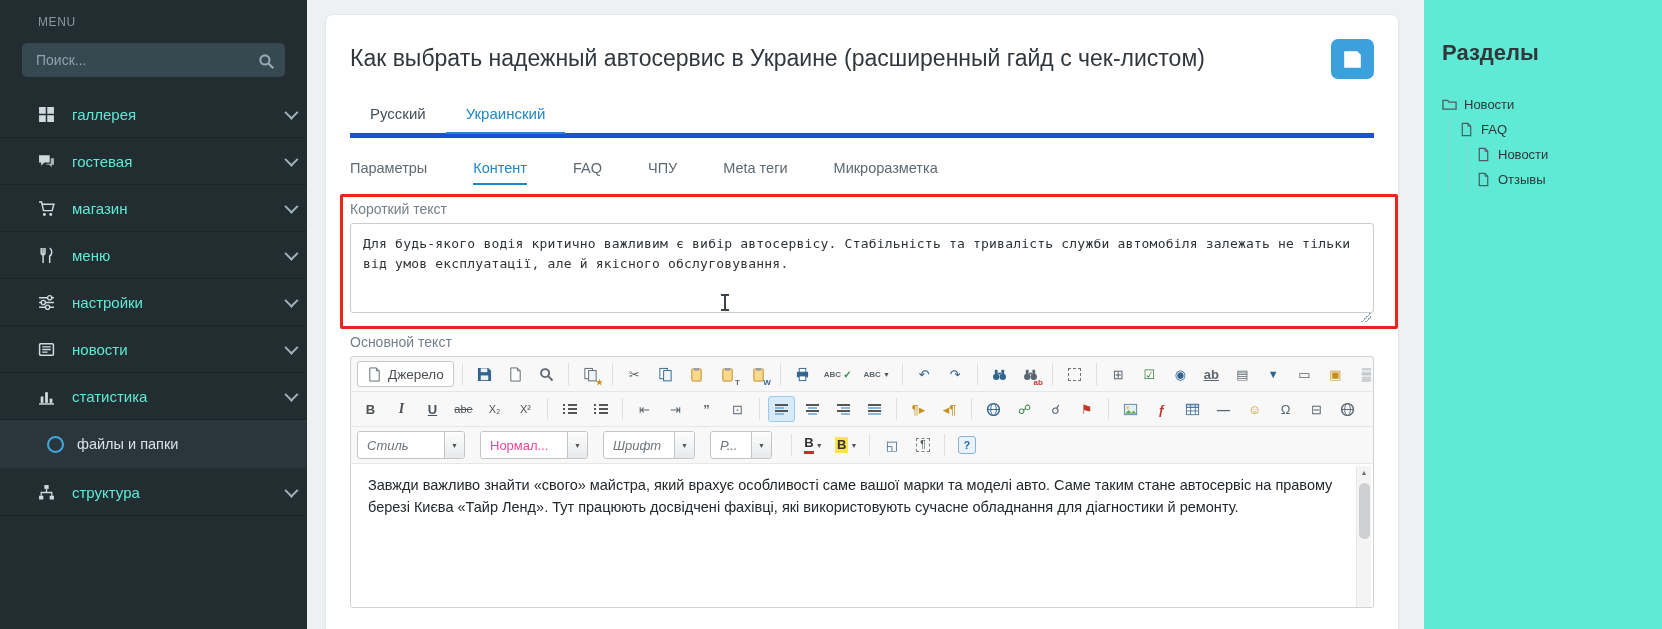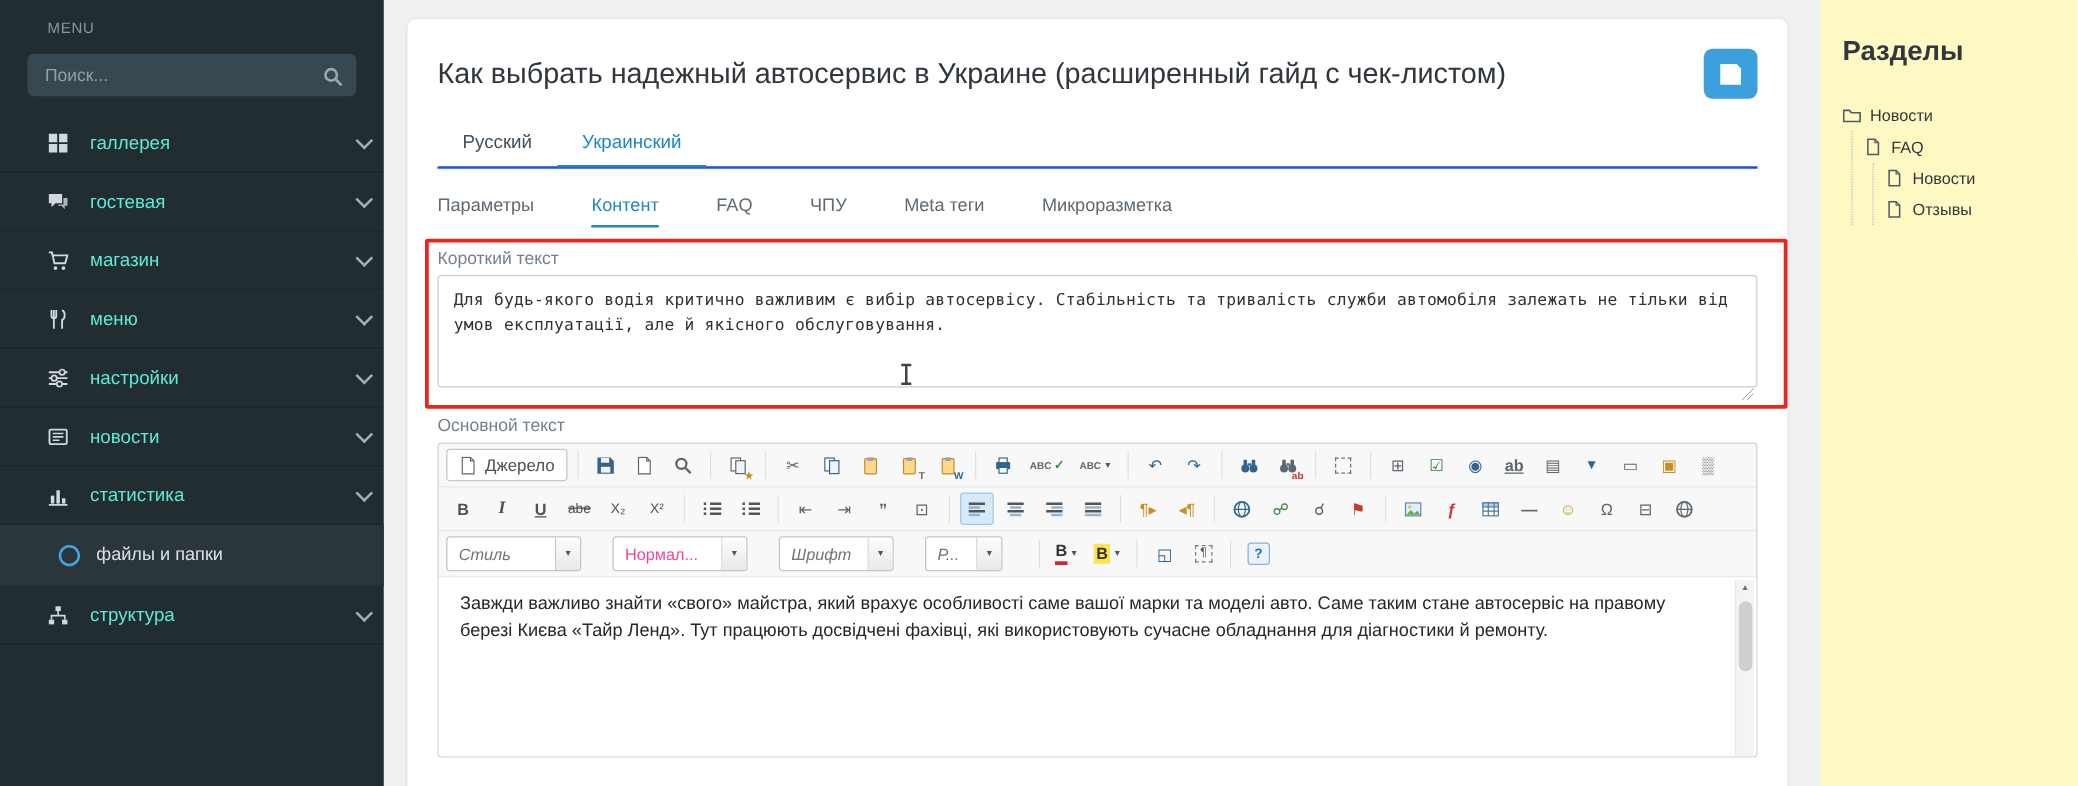--- a/index.html
+++ b/index.html
@@ -34,21 +34,21 @@
   .main{flex:1;min-width:0;padding:14px 25px 0 18px;box-sizing:border-box;height:100%}
   .card{background:#fff;border:1px solid #e4e7e9;border-radius:8px;padding:24px 24px 0;height:660px;
     box-sizing:border-box;position:relative;box-shadow:0 1px 2px rgba(30,40,50,.04)}
   .card-head{display:flex;align-items:center}
   .page-title{flex:1;margin:0 28px 0 0;font-size:23px;font-weight:400;color:#31373c;line-height:1.35}
   .save-btn{width:43px;height:40px;background:#3ba0dc;border:none;border-radius:7px;cursor:pointer;
     display:flex;align-items:center;justify-content:center;flex-shrink:0}
   .save-btn svg{width:19px;height:19px;color:#fff}
   .saved{margin-top:15px;font-size:14px;color:#27a844}
 
-  .lang-tabs{display:flex;margin-top:15px;border-bottom:2px solid #1d4ed8}
+  .lang-tabs{display:flex;margin-top:15px;border-bottom:5px solid #1d4ed8}
   .lang-tab{padding:11px 20px;font-size:15px;color:#41505d;cursor:pointer;position:relative}
   .lang-tab.active{color:#2086c8}
   .lang-tab.active::after{content:"";position:absolute;left:0;right:0;bottom:-1px;height:2px;background:#2086c8}
 
   .content-tabs{display:flex;gap:46px;margin-top:22px}
   .content-tab{font-size:14.5px;color:#5e6972;cursor:pointer;position:relative;padding-bottom:9px}
   .content-tab.active{color:#2086c8}
   .content-tab.active::after{content:"";position:absolute;left:0;right:0;bottom:0;height:2px;background:#2086c8}
 
   .field-label{font-size:14px;color:#75808a;margin-bottom:6px}
@@ -92,41 +92,41 @@
     background-size:13px 2px,9px 2px,13px 2px,9px 2px}
   .ial-l{background-position:0 0,0 3px,0 6px,0 9px}
   .ial-c{background-position:0 0,2px 3px,0 6px,2px 9px}
   .ial-r{background-position:0 0,100% 3px,0 6px,100% 9px}
   .ial-j{background-size:13px 2px,13px 2px,13px 2px,13px 2px;background-position:0 0,0 3px,0 6px,0 9px}
   .ilist{width:14px;height:11px;background-repeat:no-repeat;
     background-image:linear-gradient(#555,#555),linear-gradient(#555,#555),linear-gradient(#555,#555),linear-gradient(#555,#555),linear-gradient(#555,#555),linear-gradient(#555,#555);
     background-size:2px 2px,9px 2px,2px 2px,9px 2px,2px 2px,9px 2px;
     background-position:0 0,5px 0,0 4px,5px 4px,0 8px,5px 8px}
   .tb-dd{display:flex;align-items:center;height:26px;background:#fff;border:1px solid #c2c6ca;border-radius:3px;
-    margin-right:21px;cursor:pointer;flex-shrink:0}
+    margin-right:11px;cursor:pointer;flex-shrink:0}
   .tb-dd .lbl{padding:0 9px;font-size:13px;color:#ec4899}
   .tb-dd .lbl.it{font-style:italic;color:#6e757b}
   .tb-dd .arr{width:19px;align-self:stretch;border-left:1px solid #c2c6ca;background:linear-gradient(#fdfdfd,#e7e9eb);
     display:flex;align-items:center;justify-content:center;font-size:7px;color:#555;border-radius:0 2px 2px 0}
   .Atc{font-weight:700;font-size:13px;color:#333;border-bottom:3px solid #cc2b2b;line-height:1.1}
   .Abg{font-weight:700;font-size:13px;color:#333;background:#ffe34d;padding:0 2px;line-height:1.2}
   .mini-car{font-size:7px;color:#555}
   .blocksbox{border:1px dashed #767d83;font-size:10px;line-height:1;padding:1px 3px;color:#4b5258}
   .aboutq{width:16px;height:16px;border:1px solid #8ab2d8;border-radius:3px;background:#eaf3fb;color:#2b6cb0;
     font-size:11px;font-weight:700;display:flex;align-items:center;justify-content:center}
   .editor-body{position:relative;background:#fff;height:132px;overflow:hidden;border-radius:0 0 3px 3px;
     padding:11px 30px 0 17px;font-size:14.5px;line-height:1.5;color:#23282c}
   .editor-body p{margin:0 0 10px}
   .editor-body h2{margin:14px 0 0;font-size:22px;font-weight:700;color:#17191c}
   .fake-scroll{position:absolute;top:2px;right:2px;bottom:0;width:14px;background:#f4f4f4;border-left:1px solid #e8e8e8}
   .sb-up{height:15px;display:flex;align-items:center;justify-content:center;font-size:7px;color:#6f6f6f;cursor:pointer}
   .sb-thumb{position:absolute;left:1.5px;right:1.5px;top:17px;height:56px;background:#cdcfd1;border-radius:7px;cursor:grab}
 
   
-  .right{width:206px;flex-shrink:0;background:#fef9c3;height:100%;box-sizing:border-box;padding:20px 6px 0 18px}
+  .right{width:238px;flex-shrink:0;background:#5eead4;height:100%;box-sizing:border-box;padding:32px 6px 0 18px}
   .right-title{font-size:22px;font-weight:600;color:#31373c;margin:8px 0 26px}
   .tree{font-size:13px;color:#31373c}
   .tnode{display:flex;align-items:center;gap:7px;height:25px;cursor:pointer;white-space:nowrap}
   .tnode .ti{width:15px;height:15px;color:#4e5b64;flex-shrink:0}
   .tnode.blue{color:#1f6fd0;font-weight:700}
   .tnode.blue .ti{color:#1f6fd0}
   .tchildren{margin-left:7px;border-left:1px dotted #b4bbc1;padding-left:9px}
 </style>
 </head>
 <body>

